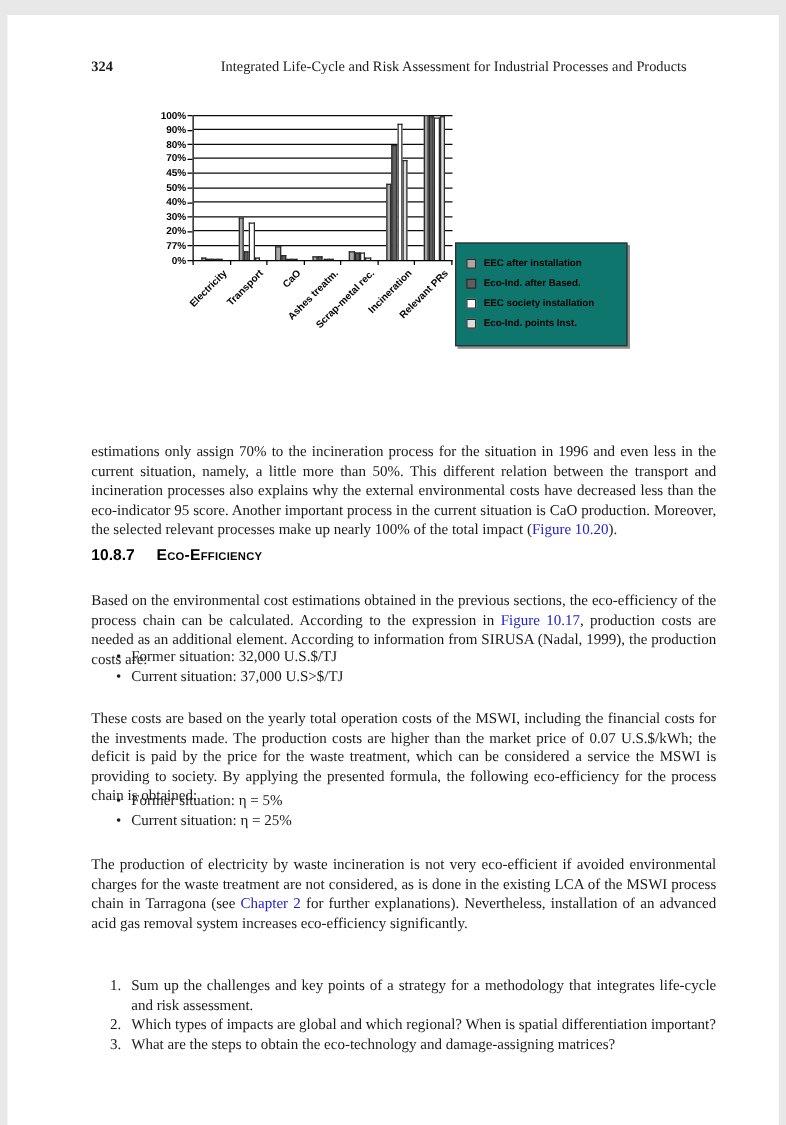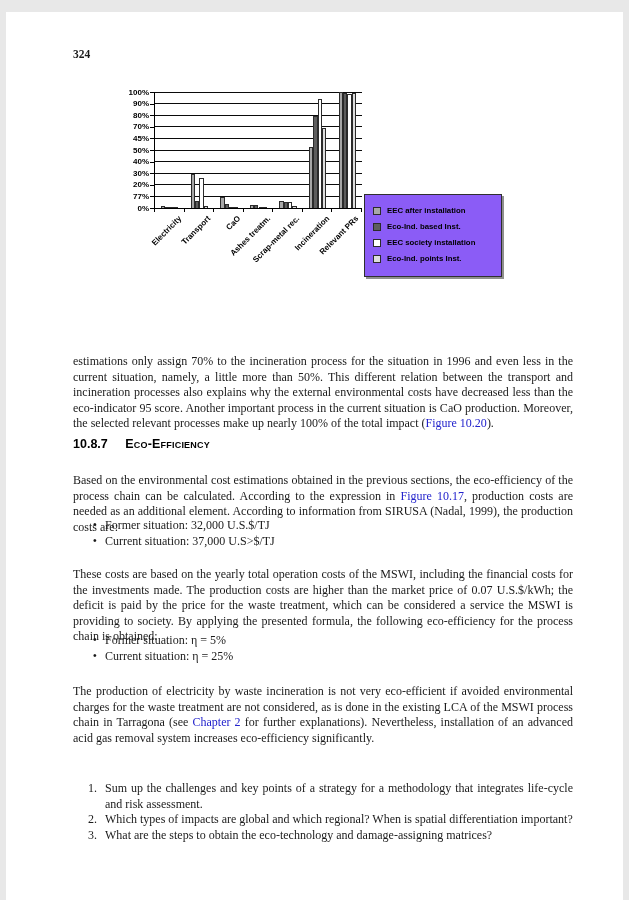--- a/index.html
+++ b/index.html
@@ -58,20 +58,21 @@
   .marker{width:24px;text-align:right;flex:none;margin-right:8px;}
   .litext{flex:1;text-align:justify;}
 </style>
 </head>
 <body>
 
 <div class="page">
 
   <div class="abs header">
     <span class="pagenum">324</span>
+    <span class="runtitle">Integrated Life-Cycle and Risk Assessment for Industrial Processes and Products</span>
   </div>
 
   <div class="abs chart" id="chart">
     <div id="ylabels">
         <div class="abs ytick-label" style="left: 0px; top: 121.5px;">0%</div>
         <div class="abs ytick-mark" style="left: 77px; top: 126px;"></div>
         <div class="abs ytick-label" style="left: 0px; top: 109.9px;">77%</div>
         <div class="abs ytick-mark" style="left: 77px; top: 114.4px;"></div>
         <div class="abs ytick-label" style="left: 0px; top: 98.3px;">20%</div>
         <div class="abs ytick-mark" style="left: 77px; top: 102.8px;"></div>
@@ -142,28 +143,28 @@
         <div class="abs xtick-mark" style="left: 258.429px; top: 126px;"></div>
         <div class="abs xtick-mark" style="left: 288px; top: 126px;"></div>
         <div class="abs xlabel" style="left: 11.7857px; top: 132px;">Electricity</div>
         <div class="abs xlabel" style="left: 41.3571px; top: 132px;">Transport</div>
         <div class="abs xlabel" style="left: 70.9286px; top: 132px;">CaO</div>
         <div class="abs xlabel" style="left: 100.5px; top: 132px;">Ashes treatm.</div>
         <div class="abs xlabel" style="left: 130.071px; top: 132px;">Scrap-metal rec.</div>
         <div class="abs xlabel" style="left: 159.643px; top: 132px;">Incineration</div>
         <div class="abs xlabel" style="left: 189.214px; top: 132px;">Relevant PRs</div>
       </div>
-    <div class="legend" id="legend" style="background: #8b5cf6;">
+    <div class="legend" id="legend" style="background: #0f766e;">
         <div class="legend-row">
           <span class="legend-swatch" style="background: rgb(168, 168, 168);"></span>
           <span class="legend-label">EEC after installation</span>
         </div>
         <div class="legend-row">
           <span class="legend-swatch" style="background: rgb(94, 94, 94);"></span>
-          <span class="legend-label">Eco-Ind. based Inst.</span>
+          <span class="legend-label">Eco-Ind. after Based.</span>
         </div>
         <div class="legend-row">
           <span class="legend-swatch" style="background: rgb(255, 255, 255);"></span>
           <span class="legend-label">EEC society installation</span>
         </div>
         <div class="legend-row">
           <span class="legend-swatch" style="background: rgb(222, 222, 222);"></span>
           <span class="legend-label">Eco-Ind. points Inst.</span>
         </div>
       </div>

